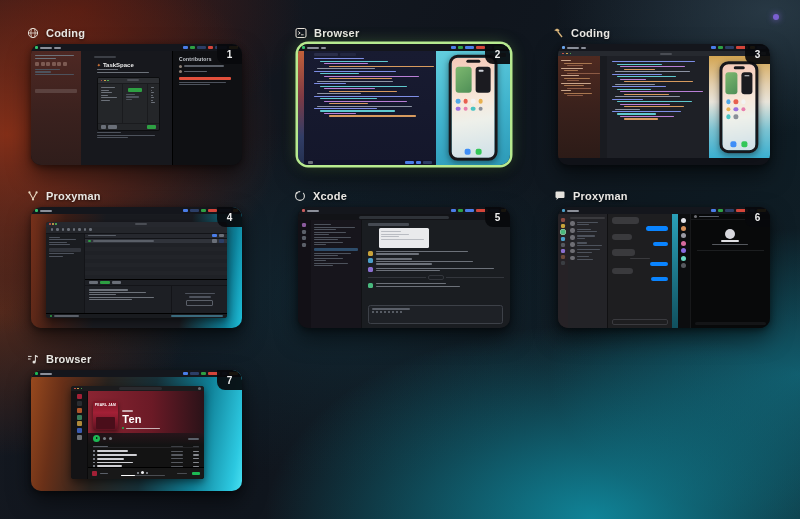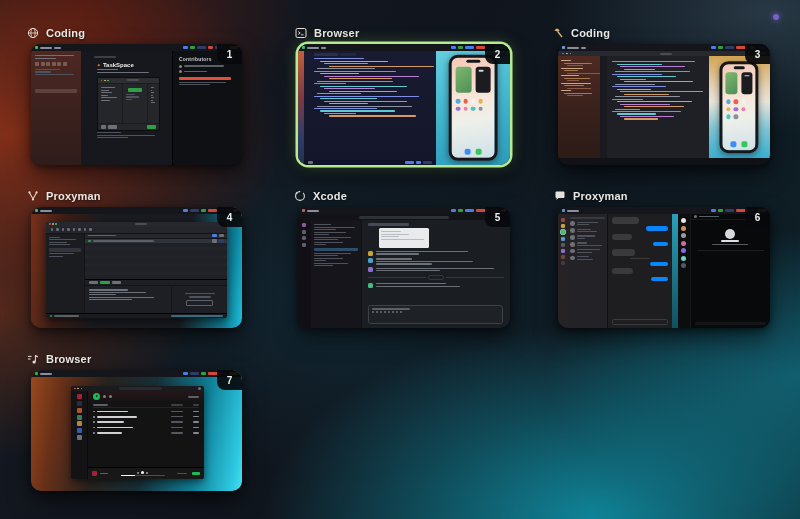--- a/index.html
+++ b/index.html
@@ -948,20 +948,34 @@
         <div class="t7-nav pal-albums">
             <div class="gdot"></div>
             <div class="gdot"></div>
             <div class="gdot"></div>
             <div class="gdot"></div>
             <div class="gdot"></div>
             <div class="gdot"></div>
             <div class="gdot"></div>
           </div>
         <div class="t7-main">
+          <div class="t7-head">
+            <div class="t7-art">
+              <div class="t7-arttext">PEARL JAM</div>
+              <div class="t7-fig"></div>
+            </div>
+            <div class="t7-meta">
+              <div class="t7-alb"></div>
+              <div class="t7-title">Ten</div>
+              <div class="t7-subrow">
+                  <span class="t7-gdot"></span>
+                  <span class="t7-sub"></span>
+                </div>
+            </div>
+          </div>
           <div class="t7-ctrl">
             <span class="t7-play"></span>
             <span class="t7-ci"></span>
               <span class="t7-ci"></span>
             <span class="mb-sp"></span>
               <span class="bar" style="width:10%"></span>
           </div>
           <div class="t7-list">
             <div class="t7-lh">
                 <span class="bar" style="width:14%"></span>

